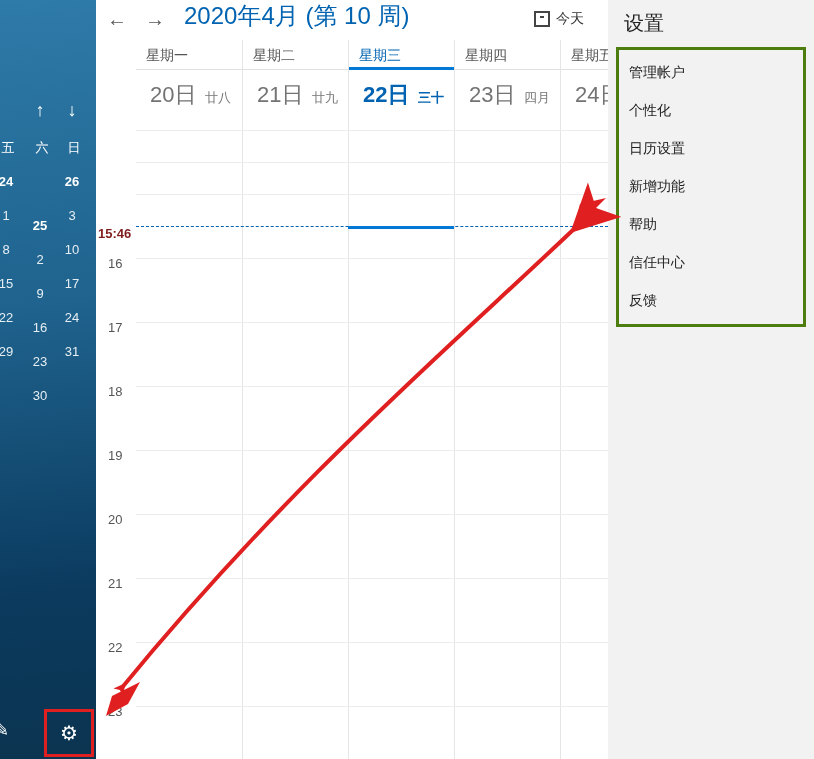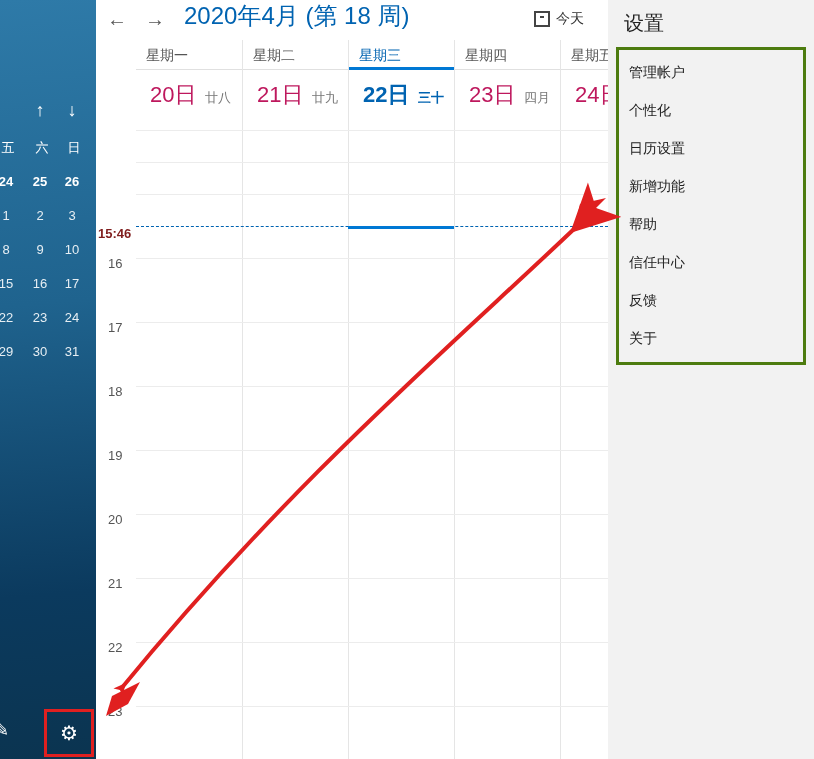--- a/index.html
+++ b/index.html
@@ -65,21 +65,21 @@
   .mini-row span {
     position: absolute;
     width: 24px;
     height: 24px;
     line-height: 24px;
     text-align: center;
     top: 4px;
     color: #e6eef3;
   }
   .mini-row .c0 { left: -6px; }
-  .mini-row .c1 { left: 28px; }
+  .mini-row .c1 { left: 28px; margin-top: 44px; }
   .mini-row .c2 { left: 60px; }
   .mini-row .bold { font-weight: 700; color:#fff; }
 
   .sb-bottom {
     position: absolute;
     left: 0; right: 0;
     bottom: 0;
     height: 54px;
   }
   .sb-bottom .partial-icon {
@@ -215,21 +215,21 @@
     color: #0063b1;
     border-bottom: 3px solid #0078d4;
   }
   .day-date {
     height: 60px;
     padding: 10px 0 0 14px;
     box-sizing: border-box;
   }
   .day-date .dnum {
     font-size: 22px;
-    color: #be185d;
+    color: #737373;
   }
   .day-date .dlunar {
     font-size: 13px;
     color: #777;
     margin-left: 4px;
   }
   .day-date.today-date .dnum,
   .day-date.today-date .dlunar {
     color: #0063b1;
     font-weight: 600;
@@ -346,21 +346,21 @@
     <div class="gear-box">
       <span class="gear">⚙</span>
     </div>
   </div>
 </div>
 
 <div class="main">
   <div class="hdr">
     <div class="arrow back">←</div>
     <div class="arrow fwd">→</div>
-    <div class="title">2020年4月 (第 18 周)</div>
+    <div class="title">2020年4月 (第 10 周)</div>
     <div class="today-btn">
       <span class="ticon"></span>
       <span>今天</span>
     </div>
   </div>
 
   <div class="gutter">
     <div class="time-now">15:46</div>
     <div class="hr" style="top:126px">16</div>
     <div class="hr" style="top:190px">17</div>
@@ -436,21 +436,20 @@
 <div class="settings">
   <div class="s-title">设置</div>
   <div class="s-box">
     <div class="s-item">管理帐户</div>
     <div class="s-item">个性化</div>
     <div class="s-item">日历设置</div>
     <div class="s-item">新增功能</div>
     <div class="s-item">帮助</div>
     <div class="s-item">信任中心</div>
     <div class="s-item">反馈</div>
-    <div class="s-item">关于</div>
   </div>
 </div>
 
 <svg class="annotation" viewBox="0 0 814 759">
   <defs>
     <marker id="ahead1" markerWidth="14" markerHeight="14" refX="3" refY="6" orient="auto">
       <path d="M0,0 L12,6 L0,12 L3,6 Z" fill="#e02020"></path>
     </marker>
     <marker id="ahead2" markerWidth="14" markerHeight="14" refX="3" refY="6" orient="auto">
       <path d="M0,0 L12,6 L0,12 L3,6 Z" fill="#e02020"></path>

